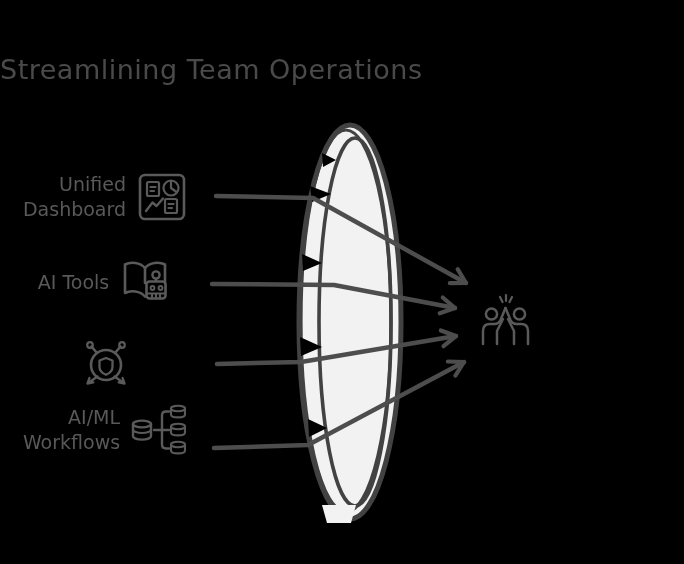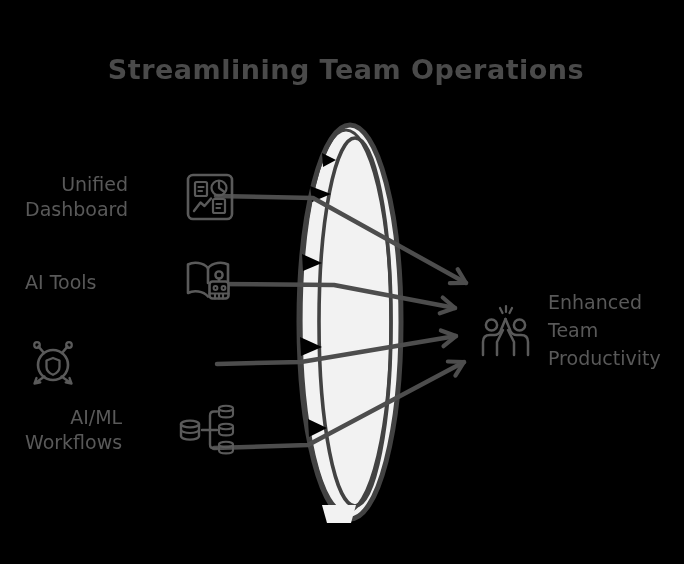--- a/index.html
+++ b/index.html
@@ -2,25 +2,25 @@
 <html style="--background: #000000; --title-text: #4a4a4a; --label-text: #595959; --icon-stroke: #5a5a5a; --arrow: #4d4d4d; --lens-fill: #f2f2f2; --lens-stroke: #424242;"><head>
 <meta charset="utf-8">
 <style>
   :root{
     --background:#000000; --title-text:#4a4a4a; --label-text:#595959;
     --icon-stroke:#5a5a5a; --arrow:#4d4d4d; --lens-fill:#f2f2f2; --lens-stroke:#424242;
   }
   *{box-sizing:border-box;margin:0;padding:0;}
   body{background:var(--background);font-family:"DejaVu Sans","Liberation Sans",sans-serif;}
   .canvas{position:relative;width:684px;height:564px;background:var(--background);overflow:hidden;}
-  .title{position:absolute;top:54px;left:0;width:100%;text-align:center;
-         font-size:27px;font-weight:bold;letter-spacing:.5px;color:var(--title-text);padding-left:8px;}
+  .title{position:absolute;top:54px;left:0;width:100%;text-align:left;
+         font-size:27px;font-weight:normal;letter-spacing:.5px;color:var(--title-text);}
   .diagram-svg{position:absolute;top:0;left:0;}
   .input-row{position:absolute;left:0;width:212px;height:64px;display:flex;
-             justify-content:space-between;align-items:center;gap:9px;margin-left:25px;}
+             justify-content:center;align-items:center;gap:9px;}
   .row-1{top:165px}.row-2{top:250px}.row-3{top:332px}.row-4{top:398px}
   .item-label{color:var(--label-text);font-size:19px;line-height:25px;text-align:right;
               white-space:pre-line;}
   .icon-box{flex:0 0 auto;display:flex;align-items:center;justify-content:center;}
   .icon-box svg{stroke:var(--icon-stroke);fill:none;stroke-linecap:round;stroke-linejoin:round;}
   .output-group{position:absolute;left:475px;top:288px;display:flex;align-items:center;gap:13px;}
   .output-label{color:var(--label-text);font-size:19px;line-height:28px;text-align:left;
                 white-space:pre-line;}
   .lens-outline{stroke:var(--lens-stroke);}
   .arrow-line{stroke:var(--arrow);stroke-width:4.5;fill:none;stroke-linecap:round;stroke-linejoin:round;}
@@ -136,18 +136,15 @@
       <svg width="60" height="62" viewBox="0 0 60 62" stroke-width="2.5">
         <path d="M25,9 L27.5,14 M31,7 L31,13 M37,9 L34.5,14" stroke-width="2.2"></path>
         <circle cx="16.5" cy="26" r="5.6"></circle>
         <circle cx="44.5" cy="26" r="5.6"></circle>
         <path d="M8,56 V43 Q8,36 15,36 H19.5 Q23.5,36 25.5,32 L30.5,20"></path>
         <path d="M53,56 V43 Q53,36 46,36 H41.5 Q37.5,36 35.5,32 L30.5,20"></path>
         <path d="M22,56 V43 L28,31"></path>
         <path d="M39,56 V43 L33,31"></path>
       </svg>
     </span>
-    <div class="output-label">Enhanced
-Team
-Productivity</div>
   </div>
 
 </div>
 
 </body></html>

